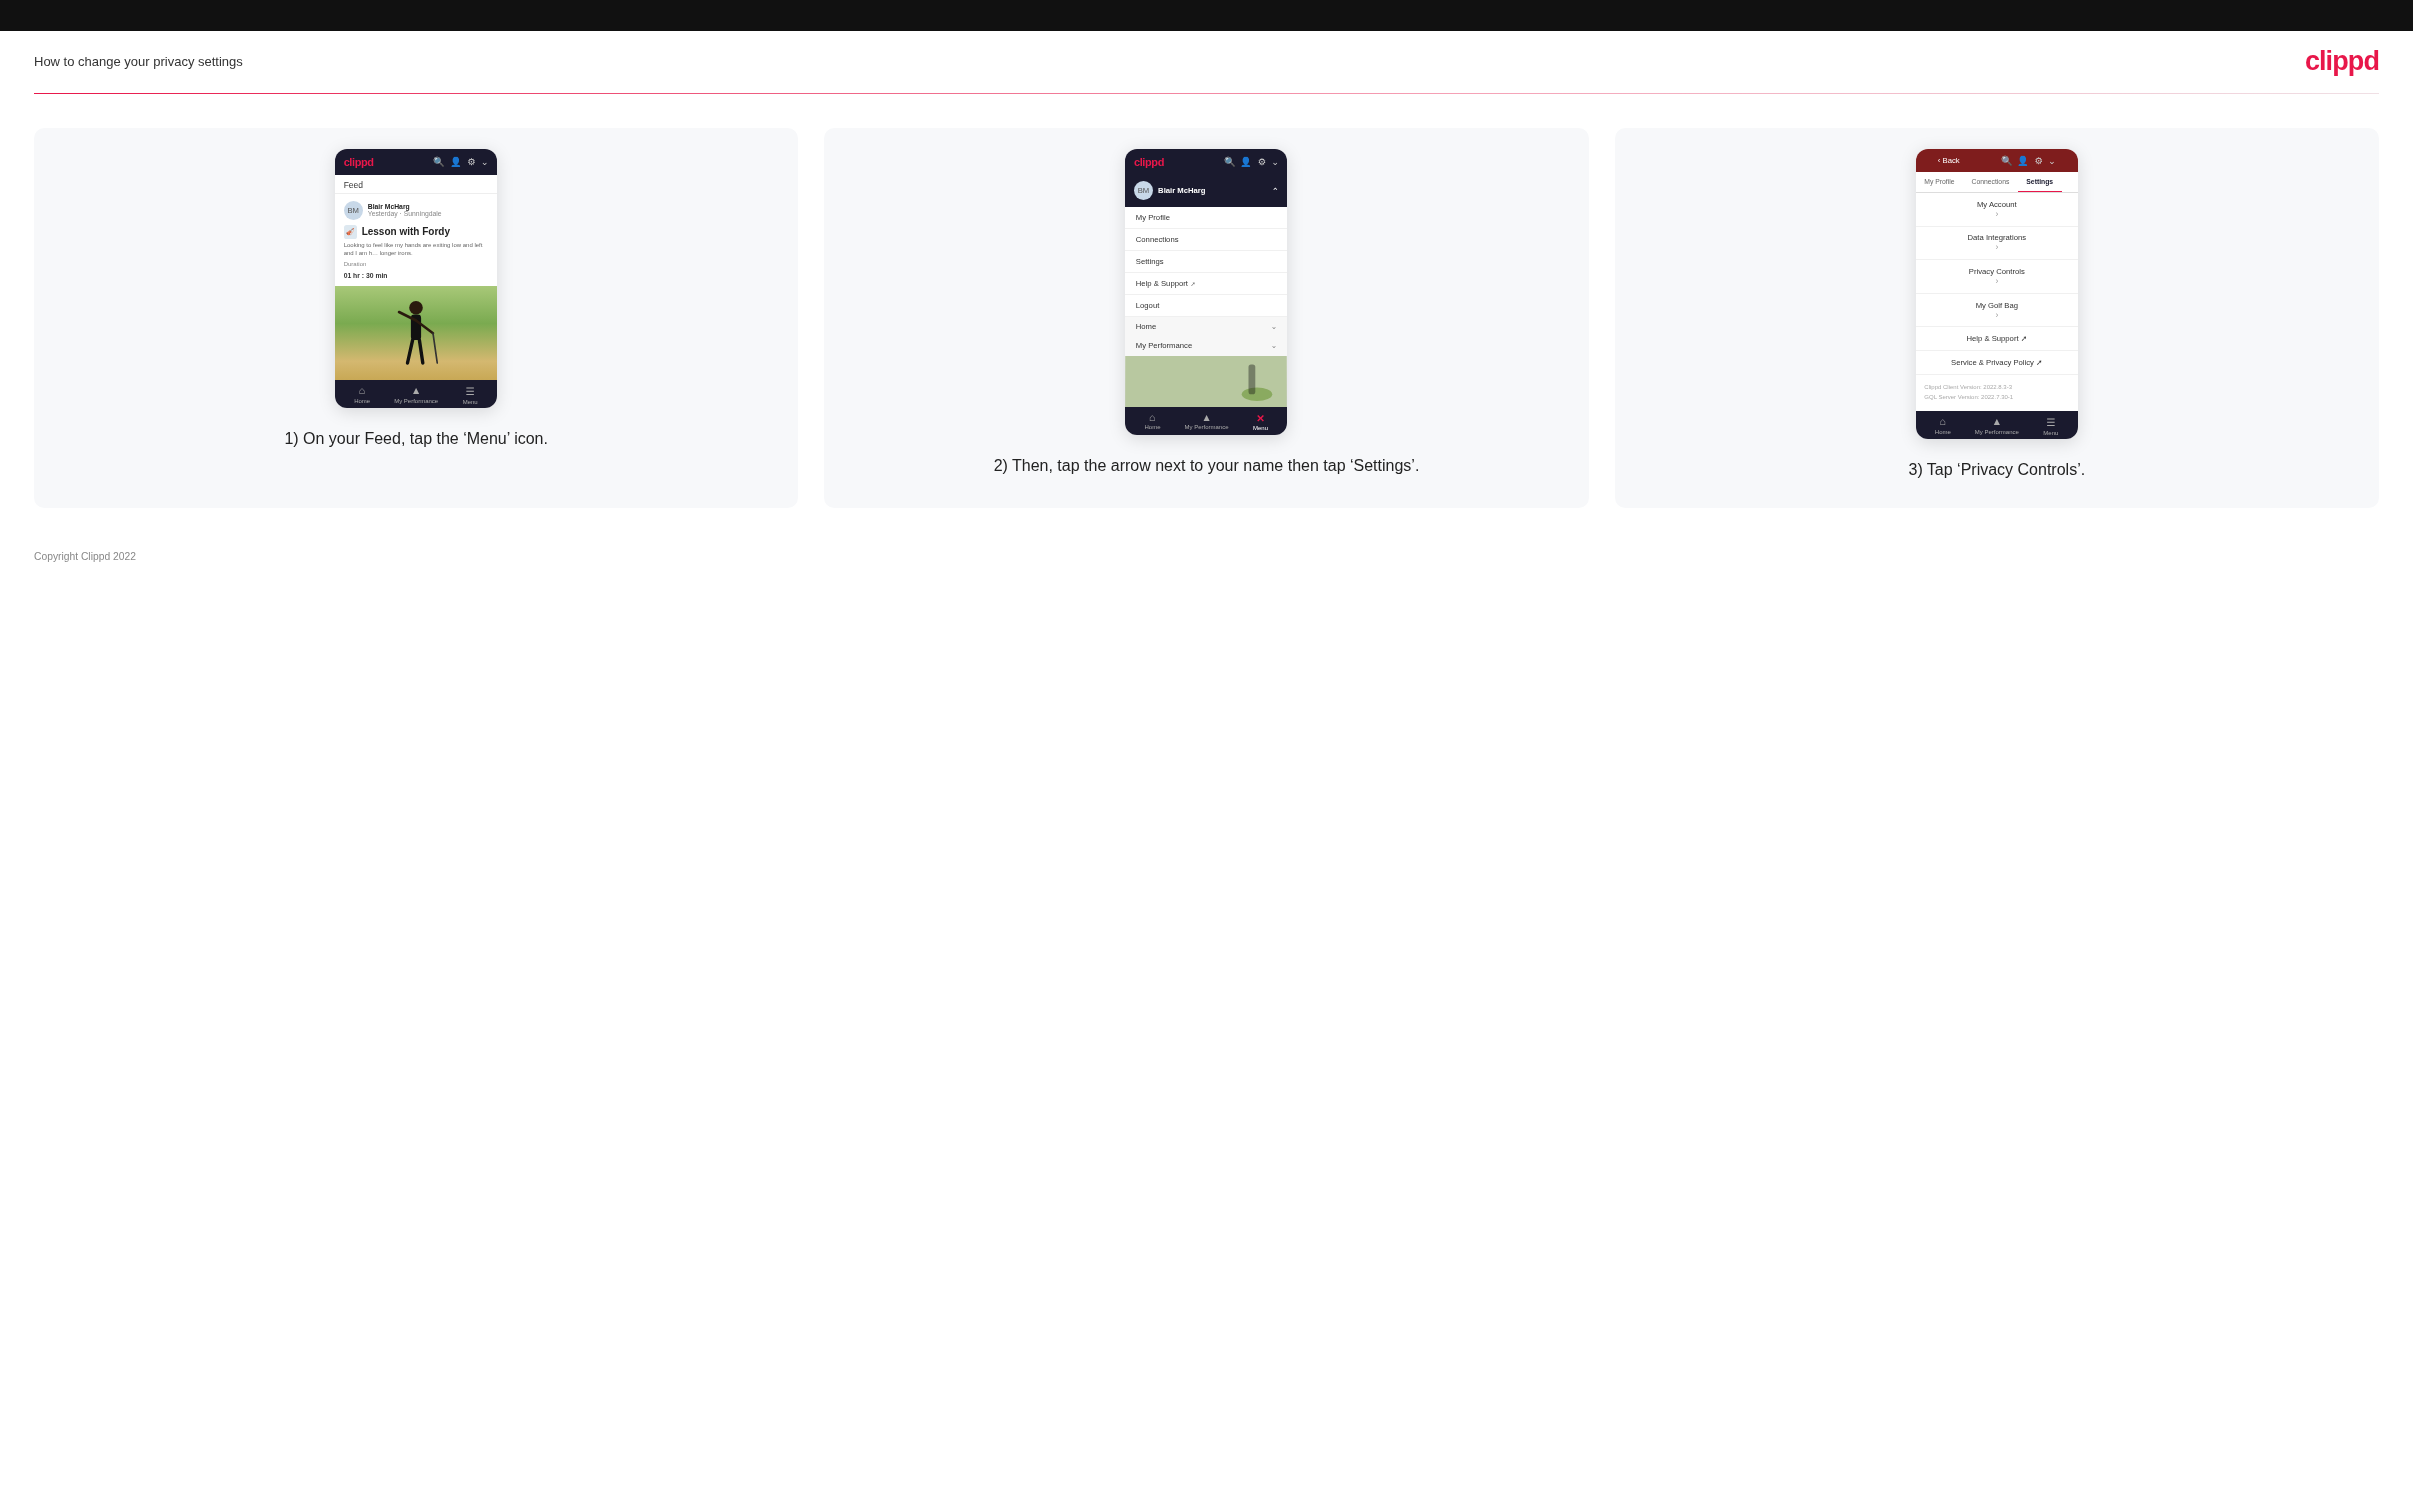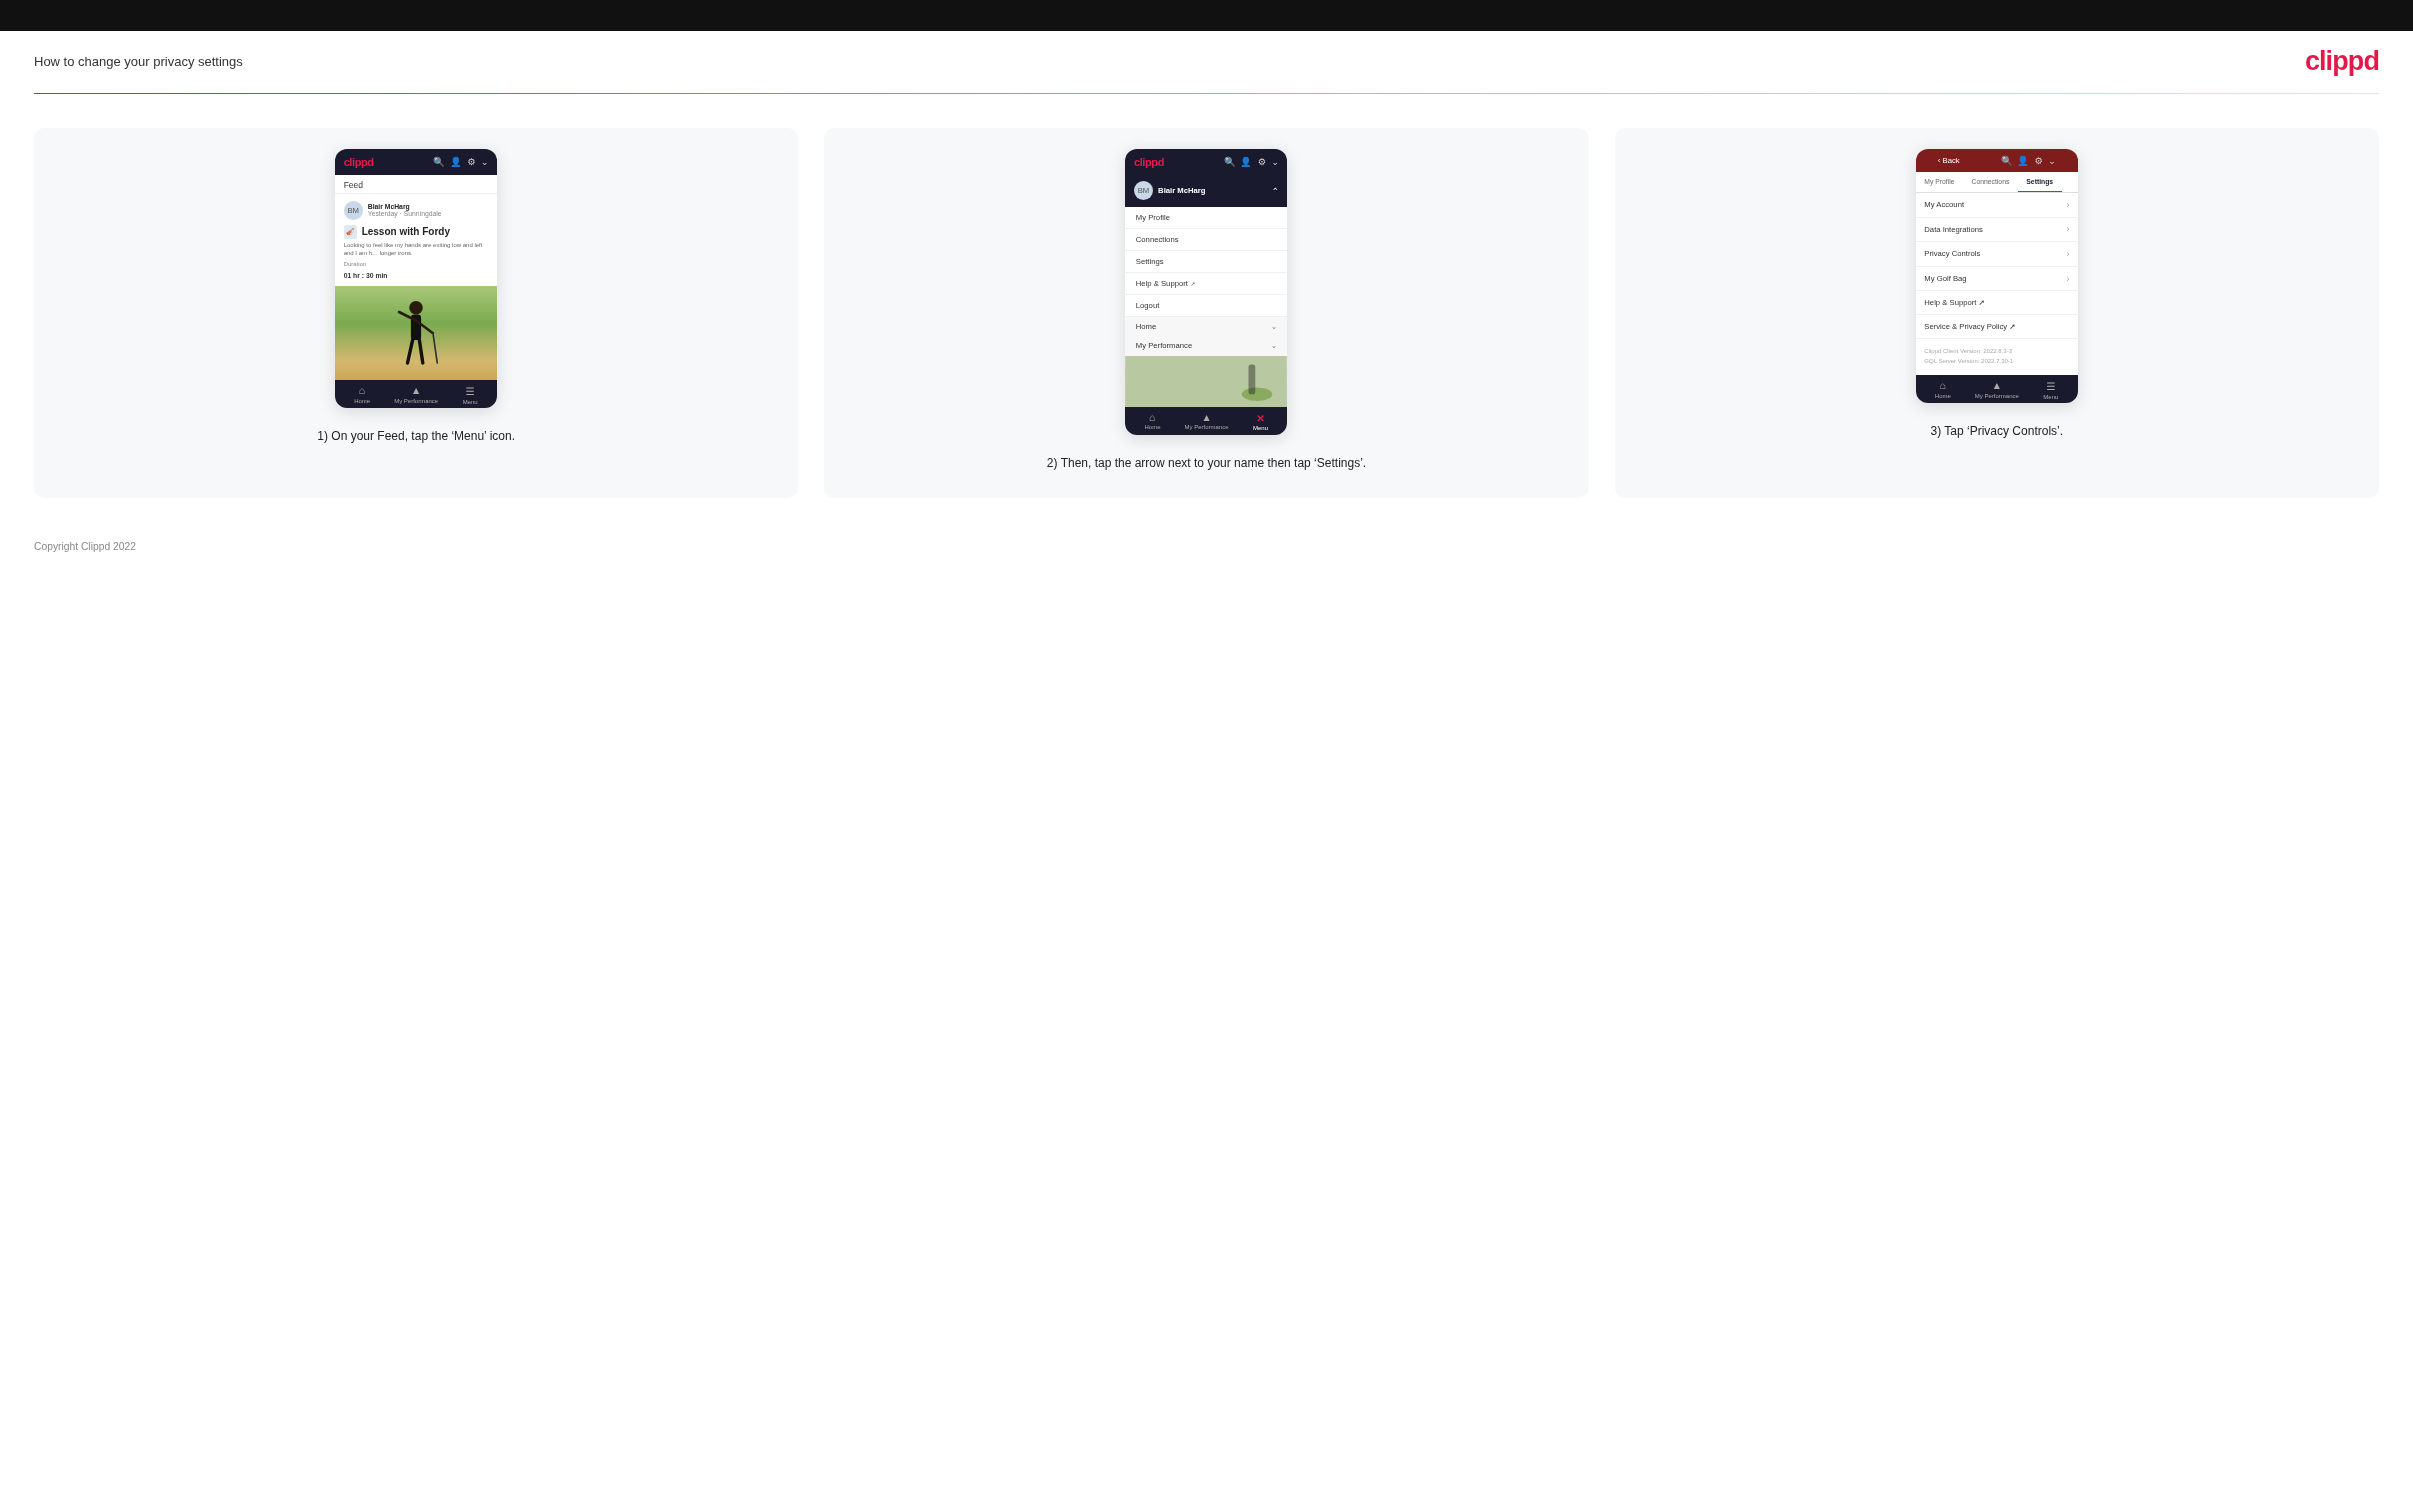--- a/index.html
+++ b/index.html
@@ -323,39 +323,40 @@
 
     .settings-list-item {
       display: flex;
       align-items: center;
       justify-content: space-between;
       padding: 6.8px 8.5px;
       border-bottom: 0.9px solid #f0f0f0;
       font-size: 7.7px;
       color: #333;
       background: #fff;
+      flex-direction: column;
     }
     .settings-list-item.highlighted {
       background: #fff;
     }
     .settings-chevron {
       color: #999;
       font-size: 8.5px;
     }
 
     .settings-version {
       padding: 8.5px;
       font-size: 6px;
       color: #aaa;
       line-height: 1.6;
     }
 
     
     .step-caption {
-      font-size: 12px;
+      font-size: 16px;
       color: #222;
       text-align: right;
       line-height: 1.5;
     }
 
     
     .footer {
       padding: 17px 34px;
       font-size: 10.3px;
       color: #888;

